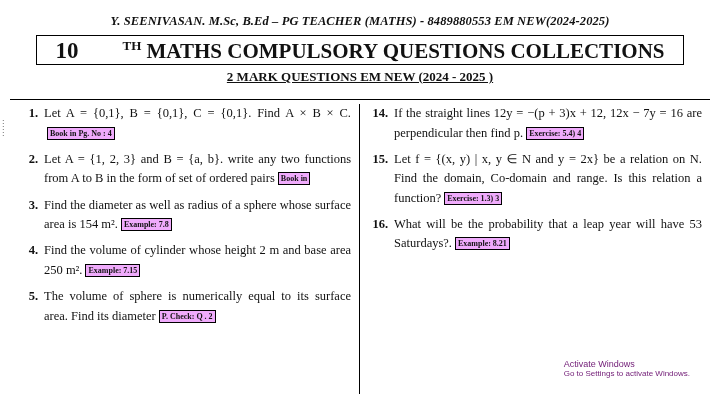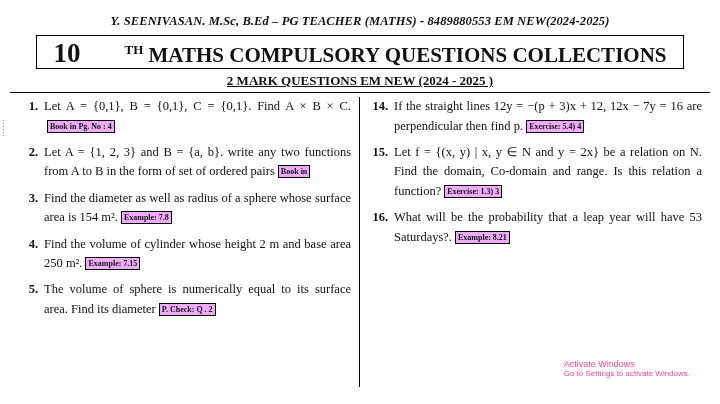--- a/index.html
+++ b/index.html
@@ -30,28 +30,28 @@
     margin:0 26px;
     padding:3px 0 1px 0;
     text-align:center;
   }
   .title-box .main{
     font-weight:bold;
     font-size:21px;
     line-height:1.05;
     white-space:nowrap;
   }
-  .title-box .main .ten{font-size:27px;}
+  .title-box .main .ten{font-size:23px;}
   .title-box .main sup{font-size:13px;vertical-align:super;padding-left:44px;}
   .subtitle{
     text-align:center;
     font-weight:bold;
     font-size:13px;
     text-decoration:underline;
-    margin:4px 0 3px 0;
+    margin:4px 0 14px 0;
   }
   .rule{
     border-top:1.4px solid #000;
     margin:2px 0 0 0;
   }
   .columns{
     display:flex;
     margin-top:4px;
     height:290px;
   }
@@ -92,21 +92,21 @@
     line-height:11px;
     vertical-align:1px;
     white-space:nowrap;
     margin-left:3px;
   }
   .watermark{
     position:absolute;
     right:30px;
     bottom:26px;
     text-align:left;
-    color:#ec4899;
+    color:#701a75;
     font-family:"Liberation Sans", sans-serif;
     pointer-events:none;
   }
   .watermark .w1{font-size:9px;}
   .watermark .w2{font-size:8px;}
   .side-dots{
     position:absolute;
     left:2px;top:118px;
     font-size:9px;
     color:#333;

